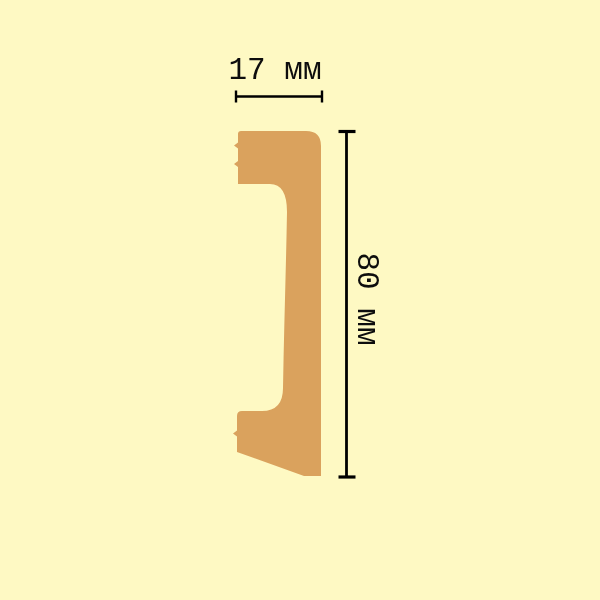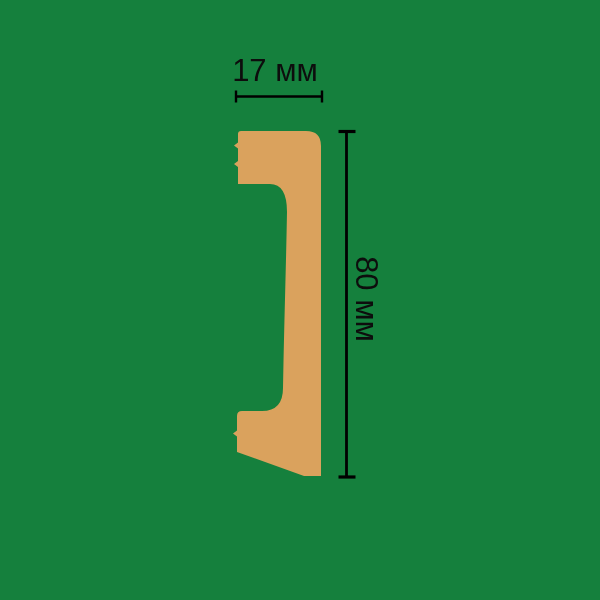--- a/index.html
+++ b/index.html
@@ -4,23 +4,23 @@
 <style>
   html, body {
     margin: 0;
     padding: 0;
     background: #ffffff;
   }
   .canvas {
     position: relative;
     width: 600px;
     height: 600px;
-    background: #15803d;
+    background: #fef9c3;
     overflow: hidden;
-    font-family: Liberation Sans, sans-serif;
+    font-family: Liberation Mono, monospace;
   }
   .canvas svg {
     position: absolute;
     left: 0;
     top: 0;
   }
   .dim-label {
     position: absolute;
     color: #0d0d0d;
     font-size: 31px;

